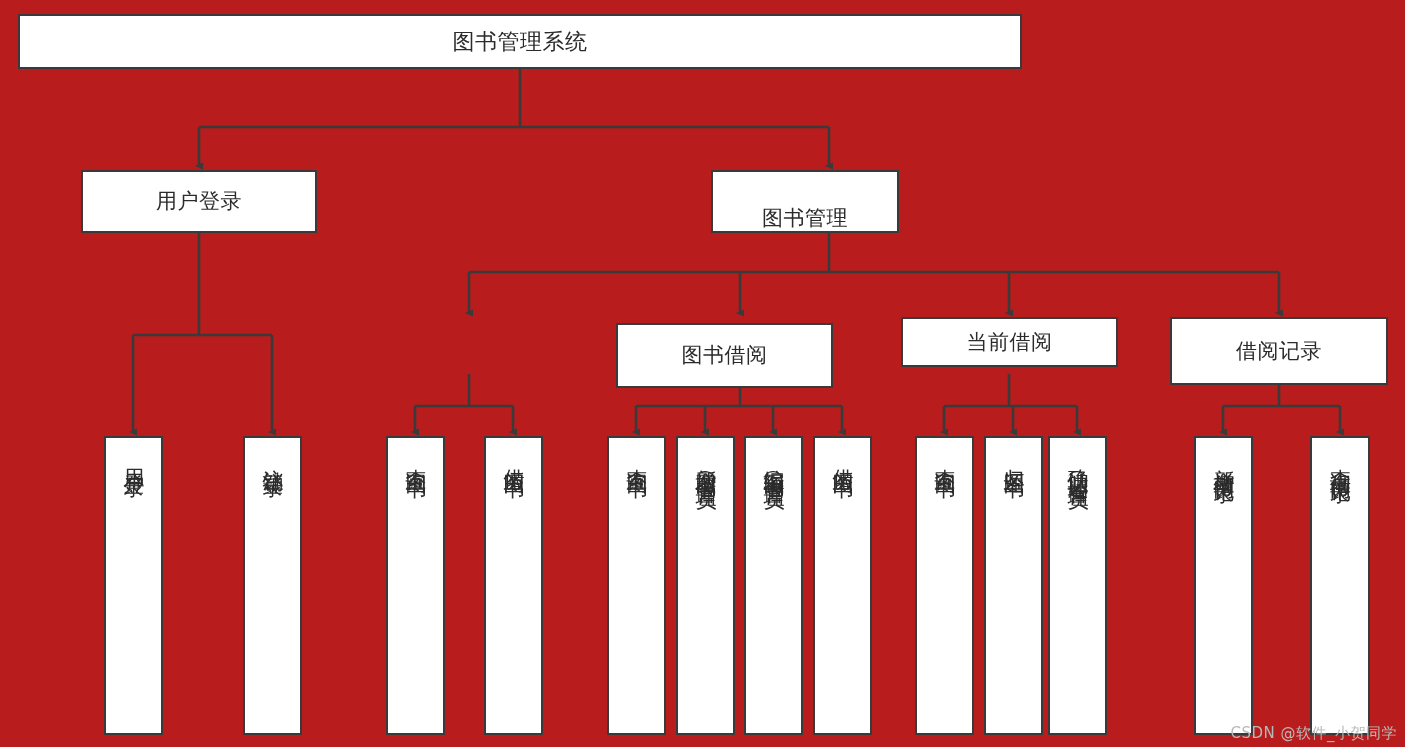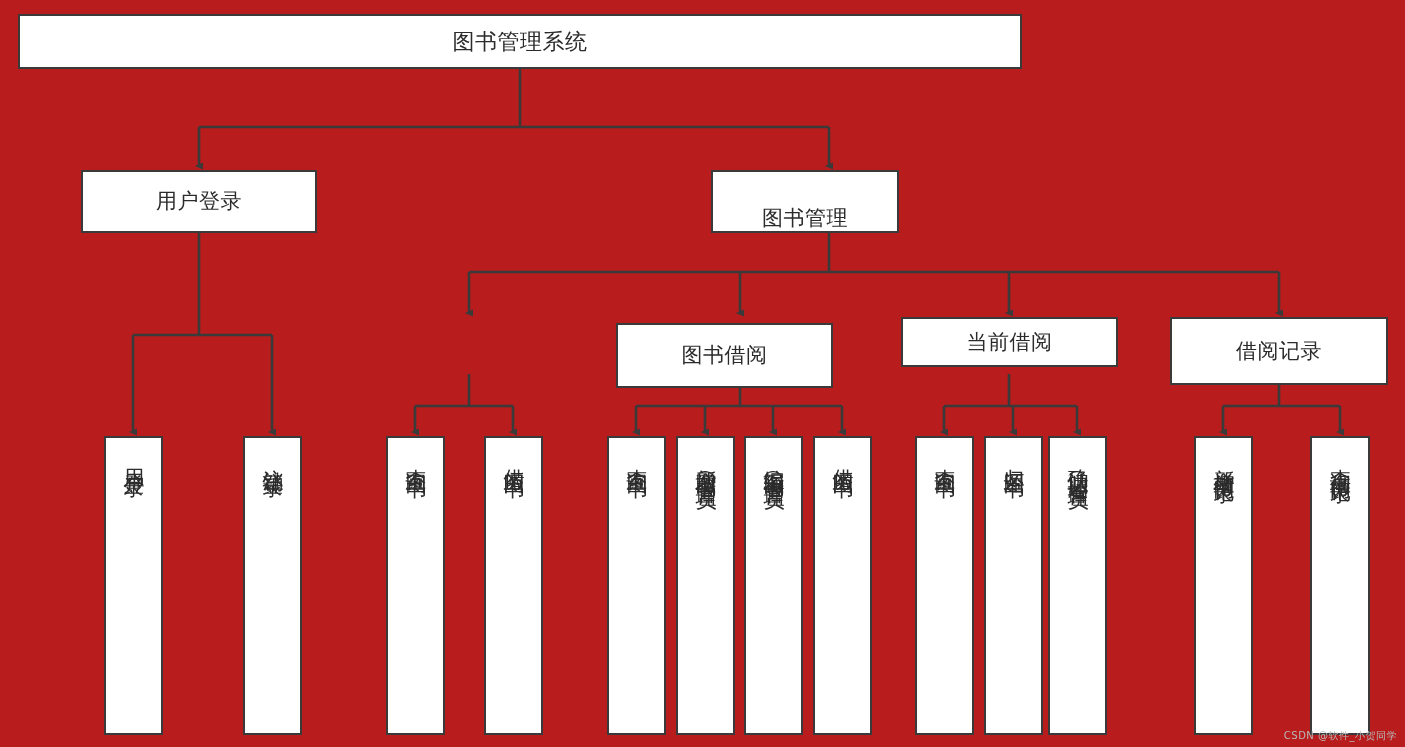--- a/index.html
+++ b/index.html
@@ -60,21 +60,21 @@
     text-orientation: upright;
     font-size: 21px;
     line-height: 1.0;
     letter-spacing: 3px;
     white-space: nowrap;
   }
   #watermark {
     position: absolute;
     right: 8px;
     bottom: 4px;
-    font-size: 10px;
+    font-size: 15px;
     color: #b9b9b9;
     letter-spacing: 0.5px;
     white-space: nowrap;
     pointer-events: none;
   }
 </style>
 </head>
 <body>
 
 <div id="diagram-canvas">

